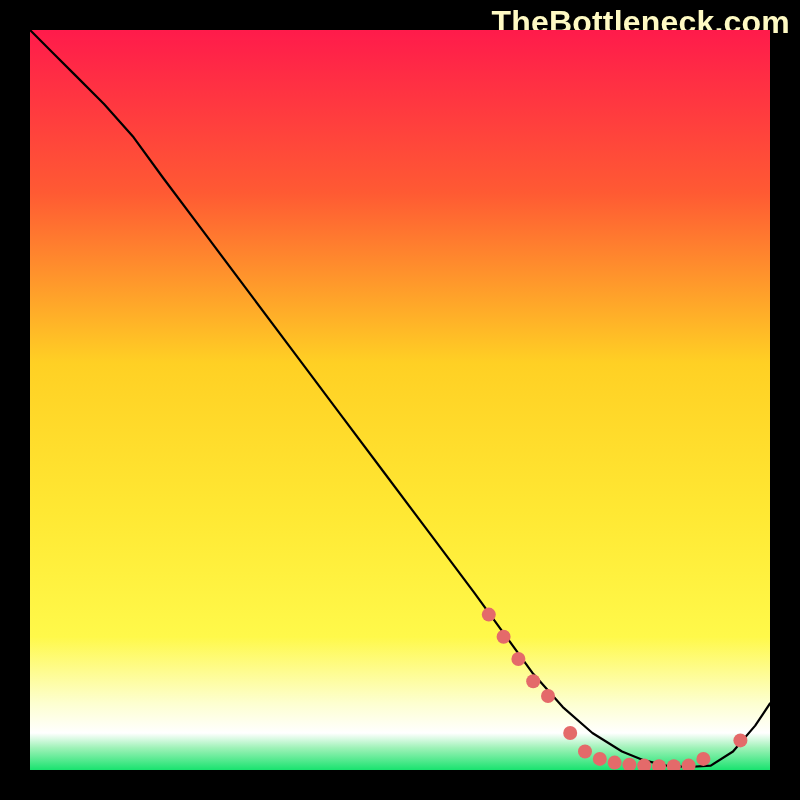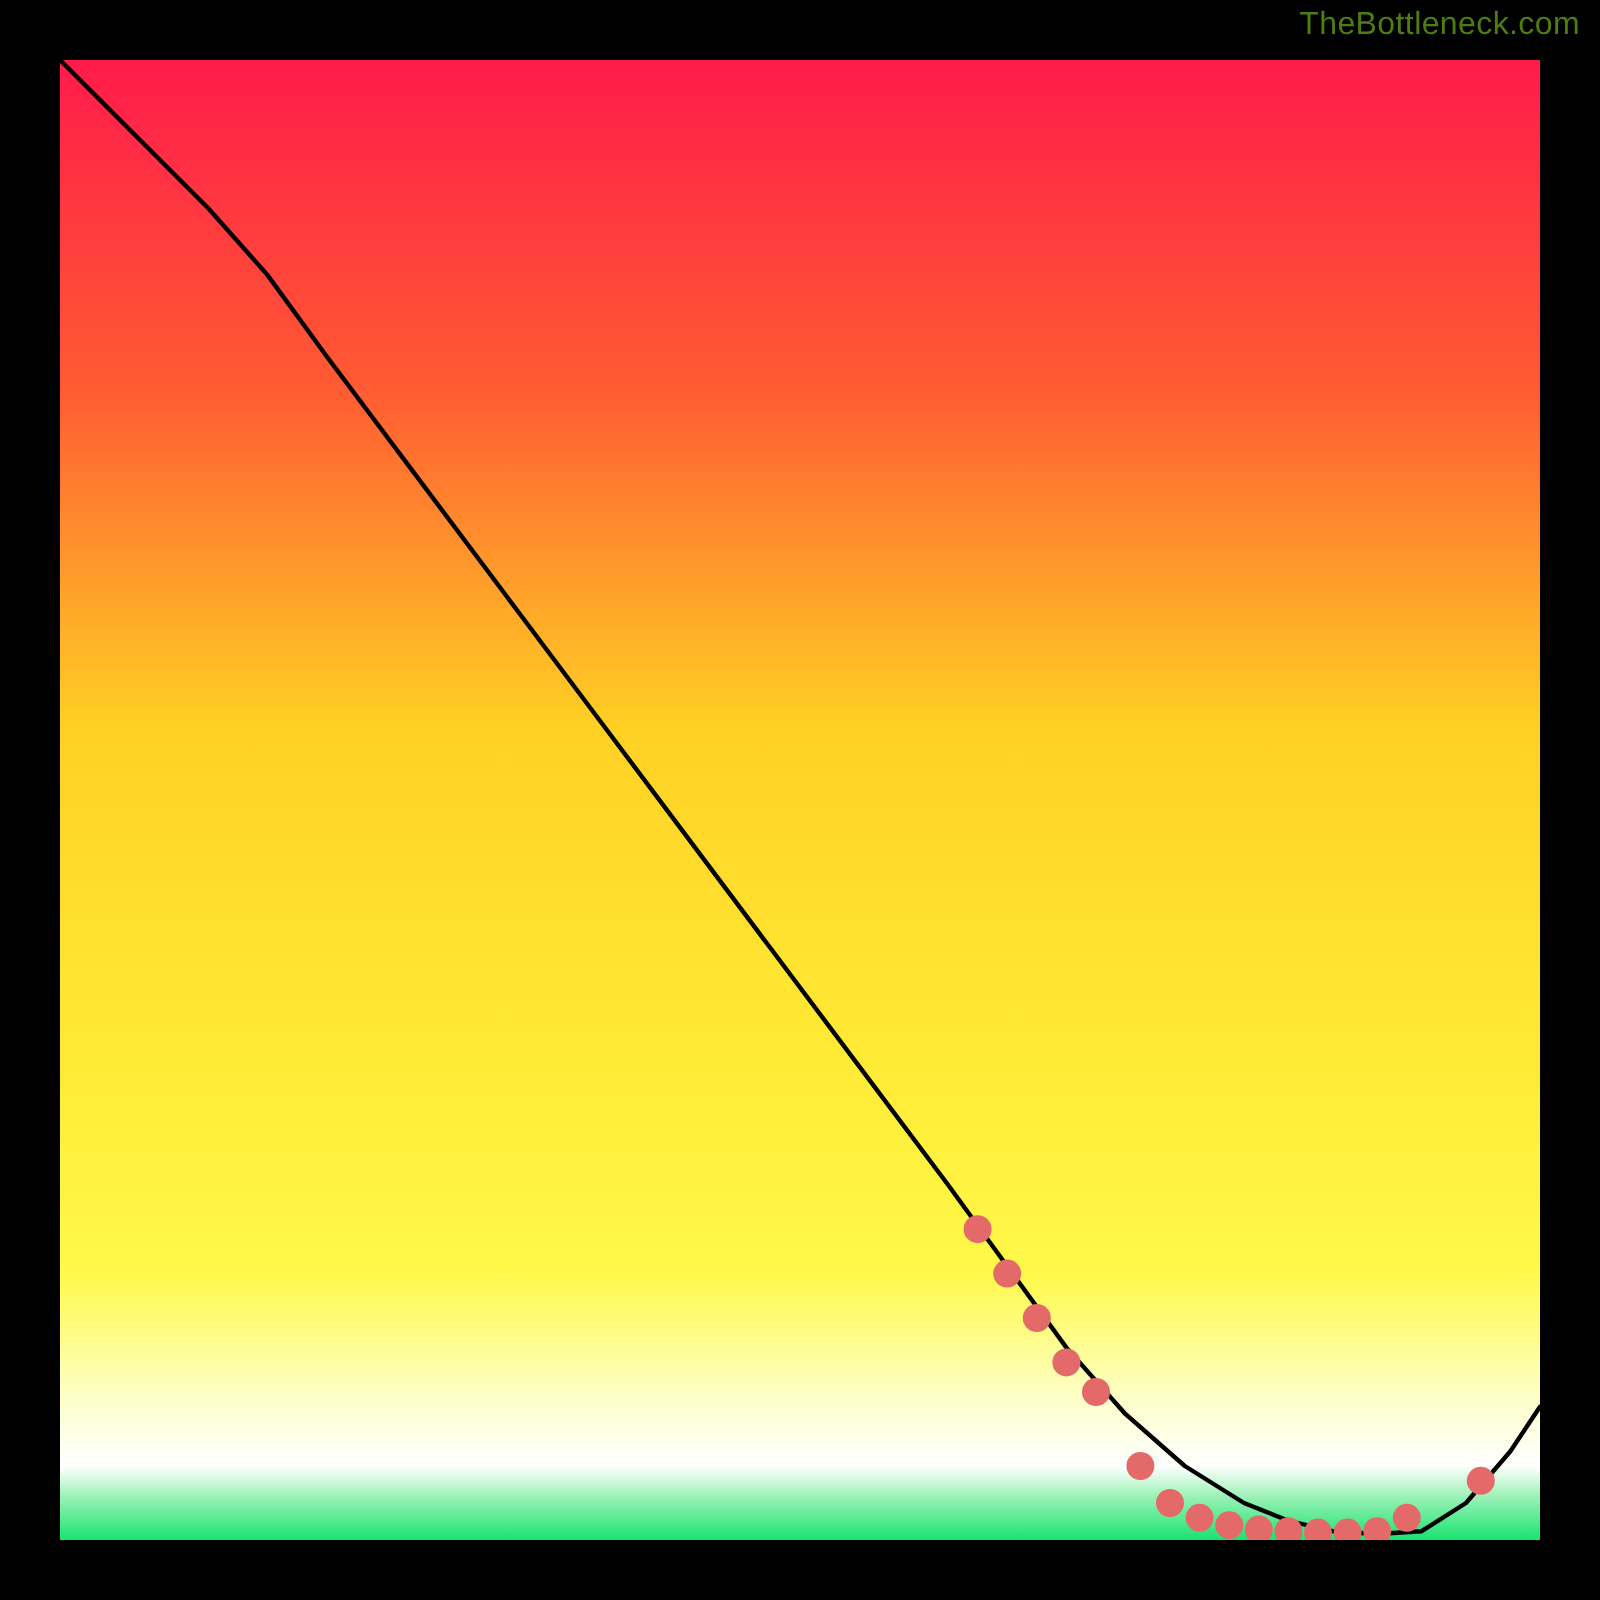--- a/index.html
+++ b/index.html
@@ -14,23 +14,23 @@
   .frame {
     position: relative;
     width: 800px;
     height: 800px;
     background: #000;
   }
   .watermark {
     position: absolute;
     top: 4px;
     right: 10px;
-    color: #4d7c0f;
-    font-size: 16px;
-    font-weight: 400;
+    color: #fef9c3;
+    font-size: 32px;
+    font-weight: 700;
     letter-spacing: 0.2px;
   }
   .plot-area {
     position: absolute;
     left: 30px;
     top: 30px;
     width: 740px;
     height: 740px;
   }
   svg {

